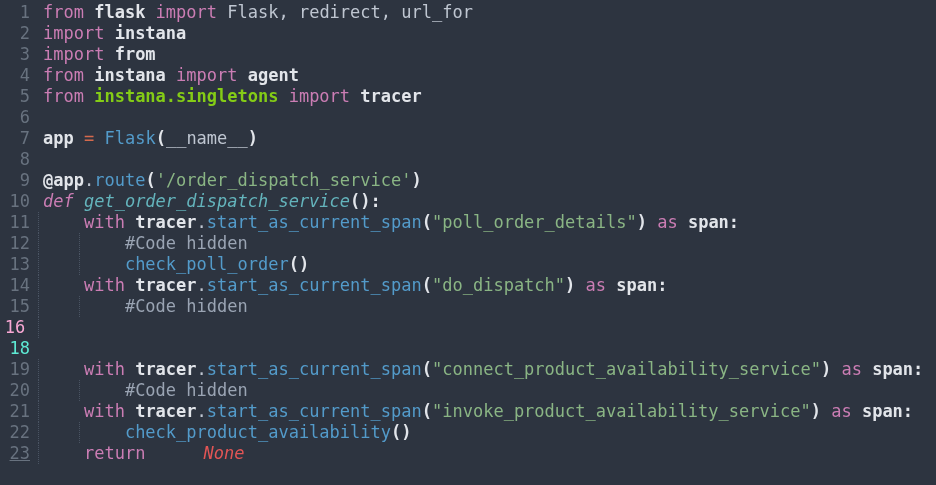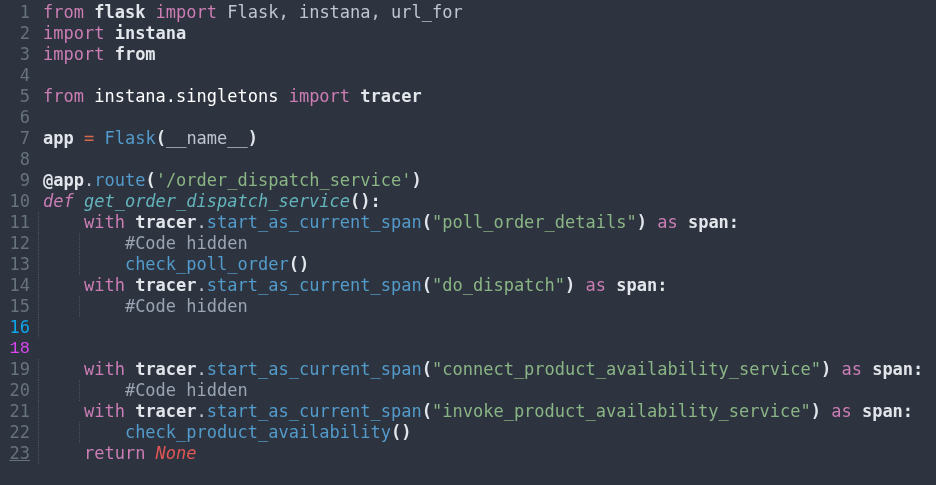--- a/index.html
+++ b/index.html
@@ -43,35 +43,35 @@
     top: 0;
     bottom: 0;
     width: 0;
     border-left: 1px dotted transparent;
   }
 </style>
 </head>
 <body>
 
 <div id="editor" style="background: rgb(45, 52, 64);">
-    <div class="line"><span class="num" style="color: rgb(104, 114, 127);">1</span><span class="code"><span style="color: rgb(203, 125, 180);">from </span><span style="color: rgb(226, 229, 234); font-weight: bold;">flask</span><span style="color: rgb(203, 125, 180);"> import </span><span style="color: rgb(191, 198, 209);">Flask, instana, url_for</span></span></div>
+    <div class="line"><span class="num" style="color: rgb(104, 114, 127);">1</span><span class="code"><span style="color: rgb(203, 125, 180);">from </span><span style="color: rgb(226, 229, 234); font-weight: bold;">flask</span><span style="color: rgb(203, 125, 180);"> import </span><span style="color: rgb(191, 198, 209);">Flask, redirect, url_for</span></span></div>
     <div class="line"><span class="num" style="color: rgb(104, 114, 127);">2</span><span class="code"><span style="color: rgb(203, 125, 180);">import </span><span style="color: rgb(226, 229, 234); font-weight: bold;">instana</span></span></div>
     <div class="line"><span class="num" style="color: rgb(104, 114, 127);">3</span><span class="code"><span style="color: rgb(203, 125, 180);">import </span><span style="color: rgb(226, 229, 234); font-weight: bold;">from</span></span></div>
-    <div class="line"><span class="num" style="color: rgb(104, 114, 127);">4</span></div>
-    <div class="line"><span class="num" style="color: rgb(104, 114, 127);">5</span><span class="code"><span style="color: rgb(203, 125, 180);">from </span><span style="color: #ffffff; font-weight: normal;">instana.singletons</span><span style="color: rgb(203, 125, 180);"> import </span><span style="color: rgb(226, 229, 234); font-weight: bold;">tracer</span></span></div>
+    <div class="line"><span class="num" style="color: rgb(104, 114, 127);">4</span><span class="code"><span style="color: rgb(203, 125, 180);">from </span><span style="color: rgb(226, 229, 234); font-weight: bold;">instana</span><span style="color: rgb(203, 125, 180);"> import </span><span style="color: rgb(226, 229, 234); font-weight: bold;">agent</span></span></div>
+    <div class="line"><span class="num" style="color: rgb(104, 114, 127);">5</span><span class="code"><span style="color: rgb(203, 125, 180);">from </span><span style="color: #84cc16; font-weight: bold;">instana.singletons</span><span style="color: rgb(203, 125, 180);"> import </span><span style="color: rgb(226, 229, 234); font-weight: bold;">tracer</span></span></div>
     <div class="line"><span class="num" style="color: rgb(104, 114, 127);">6</span><span class="code"></span></div>
     <div class="line"><span class="num" style="color: rgb(104, 114, 127);">7</span><span class="code"><span style="color: rgb(226, 229, 234); font-weight: bold;">app</span><span style="color: rgb(191, 198, 209);"> </span><span style="color: rgb(213, 106, 77);">=</span><span style="color: rgb(191, 198, 209);"> </span><span style="color: rgb(83, 155, 202);">Flask</span><span style="color: rgb(226, 229, 234); font-weight: bold;">(</span><span style="color: rgb(191, 198, 209);">__name__</span><span style="color: rgb(226, 229, 234); font-weight: bold;">)</span></span></div>
     <div class="line"><span class="num" style="color: rgb(104, 114, 127);">8</span><span class="code"></span></div>
     <div class="line"><span class="num" style="color: rgb(104, 114, 127);">9</span><span class="code"><span style="color: rgb(226, 229, 234); font-weight: bold;">@app</span><span style="color: rgb(191, 198, 209);">.</span><span style="color: rgb(83, 155, 202);">route</span><span style="color: rgb(226, 229, 234); font-weight: bold;">(</span><span style="color: rgb(138, 181, 132);">'/order_dispatch_service'</span><span style="color: rgb(226, 229, 234); font-weight: bold;">)</span></span></div>
     <div class="line"><span class="num" style="color: rgb(104, 114, 127);">10</span><span class="code"><span style="color: rgb(203, 125, 180); font-style: italic;">def </span><span style="color: rgb(100, 180, 188); font-style: italic;">get_order_dispatch_service</span><span style="color: rgb(226, 229, 234); font-weight: bold;">():</span></span></div>
     <div class="line"><span class="guide" style="left: 38px; border-left-color: rgb(74, 84, 99);"></span><span class="num" style="color: rgb(104, 114, 127);">11</span><span class="code"><span style="color: rgb(191, 198, 209);">    </span><span style="color: rgb(203, 125, 180);">with </span><span style="color: rgb(226, 229, 234); font-weight: bold;">tracer</span><span style="color: rgb(191, 198, 209);">.</span><span style="color: rgb(83, 155, 202);">start_as_current_span</span><span style="color: rgb(226, 229, 234); font-weight: bold;">(</span><span style="color: rgb(138, 181, 132);">"poll_order_details"</span><span style="color: rgb(226, 229, 234); font-weight: bold;">)</span><span style="color: rgb(203, 125, 180);"> as </span><span style="color: rgb(226, 229, 234); font-weight: bold;">span</span><span style="color: rgb(226, 229, 234); font-weight: bold;">:</span></span></div>
     <div class="line"><span class="guide" style="left: 38px; border-left-color: rgb(74, 84, 99);"></span><span class="guide" style="left: 78.92px; border-left-color: rgb(74, 84, 99);"></span><span class="num" style="color: rgb(104, 114, 127);">12</span><span class="code"><span style="color: rgb(191, 198, 209);">        </span><span style="color: rgb(154, 164, 179);">#Code hidden</span></span></div>
     <div class="line"><span class="guide" style="left: 38px; border-left-color: rgb(74, 84, 99);"></span><span class="guide" style="left: 78.92px; border-left-color: rgb(74, 84, 99);"></span><span class="num" style="color: rgb(104, 114, 127);">13</span><span class="code"><span style="color: rgb(191, 198, 209);">        </span><span style="color: rgb(83, 155, 202);">check_poll_order</span><span style="color: rgb(226, 229, 234); font-weight: bold;">()</span></span></div>
     <div class="line"><span class="guide" style="left: 38px; border-left-color: rgb(74, 84, 99);"></span><span class="num" style="color: rgb(104, 114, 127);">14</span><span class="code"><span style="color: rgb(191, 198, 209);">    </span><span style="color: rgb(203, 125, 180);">with </span><span style="color: rgb(226, 229, 234); font-weight: bold;">tracer</span><span style="color: rgb(191, 198, 209);">.</span><span style="color: rgb(83, 155, 202);">start_as_current_span</span><span style="color: rgb(226, 229, 234); font-weight: bold;">(</span><span style="color: rgb(138, 181, 132);">"do_dispatch"</span><span style="color: rgb(226, 229, 234); font-weight: bold;">)</span><span style="color: rgb(203, 125, 180);"> as </span><span style="color: rgb(226, 229, 234); font-weight: bold;">span</span><span style="color: rgb(226, 229, 234); font-weight: bold;">:</span></span></div>
     <div class="line"><span class="guide" style="left: 38px; border-left-color: rgb(74, 84, 99);"></span><span class="guide" style="left: 78.92px; border-left-color: rgb(74, 84, 99);"></span><span class="num" style="color: rgb(104, 114, 127);">15</span><span class="code"><span style="color: rgb(191, 198, 209);">        </span><span style="color: rgb(154, 164, 179);">#Code hidden</span></span></div>
-    <div class="line"><span class="guide" style="left: 38px; border-left-color: rgb(74, 84, 99);"></span><span class="num" style="color: #0ea5e9;">16</span></div>
-    <div class="line"><span class="num" style="color: #d946ef; font-family: Liberation Mono, monospace;">18</span></div>
+    <div class="line"><span class="guide" style="left: 38px; border-left-color: rgb(74, 84, 99);"></span><span class="num" style="color: #f9a8d4; text-align: center;">16</span></div>
+    <div class="line"><span class="num" style="color: #5eead4;">18</span></div>
     <div class="line"><span class="guide" style="left: 38px; border-left-color: rgb(74, 84, 99);"></span><span class="num" style="color: rgb(104, 114, 127);">19</span><span class="code"><span style="color: rgb(191, 198, 209);">    </span><span style="color: rgb(203, 125, 180);">with </span><span style="color: rgb(226, 229, 234); font-weight: bold;">tracer</span><span style="color: rgb(191, 198, 209);">.</span><span style="color: rgb(83, 155, 202);">start_as_current_span</span><span style="color: rgb(226, 229, 234); font-weight: bold;">(</span><span style="color: rgb(138, 181, 132);">"connect_product_availability_service"</span><span style="color: rgb(226, 229, 234); font-weight: bold;">)</span><span style="color: rgb(203, 125, 180);"> as </span><span style="color: rgb(226, 229, 234); font-weight: bold;">span</span><span style="color: rgb(226, 229, 234); font-weight: bold;">:</span></span></div>
     <div class="line"><span class="guide" style="left: 38px; border-left-color: rgb(74, 84, 99);"></span><span class="guide" style="left: 78.92px; border-left-color: rgb(74, 84, 99);"></span><span class="num" style="color: rgb(104, 114, 127);">20</span><span class="code"><span style="color: rgb(191, 198, 209);">        </span><span style="color: rgb(154, 164, 179);">#Code hidden</span></span></div>
     <div class="line"><span class="guide" style="left: 38px; border-left-color: rgb(74, 84, 99);"></span><span class="num" style="color: rgb(104, 114, 127);">21</span><span class="code"><span style="color: rgb(191, 198, 209);">    </span><span style="color: rgb(203, 125, 180);">with </span><span style="color: rgb(226, 229, 234); font-weight: bold;">tracer</span><span style="color: rgb(191, 198, 209);">.</span><span style="color: rgb(83, 155, 202);">start_as_current_span</span><span style="color: rgb(226, 229, 234); font-weight: bold;">(</span><span style="color: rgb(138, 181, 132);">"invoke_product_availability_service"</span><span style="color: rgb(226, 229, 234); font-weight: bold;">)</span><span style="color: rgb(203, 125, 180);"> as </span><span style="color: rgb(226, 229, 234); font-weight: bold;">span</span><span style="color: rgb(226, 229, 234); font-weight: bold;">:</span></span></div>
     <div class="line"><span class="guide" style="left: 38px; border-left-color: rgb(74, 84, 99);"></span><span class="guide" style="left: 78.92px; border-left-color: rgb(74, 84, 99);"></span><span class="num" style="color: rgb(104, 114, 127);">22</span><span class="code"><span style="color: rgb(191, 198, 209);">        </span><span style="color: rgb(83, 155, 202);">check_product_availability</span><span style="color: rgb(226, 229, 234); font-weight: bold;">()</span></span></div>
-    <div class="line"><span class="guide" style="left: 38px; border-left-color: rgb(74, 84, 99);"></span><span class="num" style="color: rgb(104, 114, 127); text-decoration: underline;">23</span><span class="code"><span style="color: rgb(191, 198, 209);">    </span><span style="color: rgb(203, 125, 180);">return </span><span style="color: rgb(226, 85, 85); font-style: italic;">None</span></span></div>
+    <div class="line"><span class="guide" style="left: 38px; border-left-color: rgb(74, 84, 99);"></span><span class="num" style="color: rgb(104, 114, 127); text-decoration: underline;">23</span><span class="code"><span style="color: rgb(191, 198, 209);">    </span><span style="color: rgb(203, 125, 180);">return </span><span style="color: rgb(226, 85, 85); font-style: italic; margin-left: 48px;">None</span></span></div>
   </div>
 
 </body></html>

